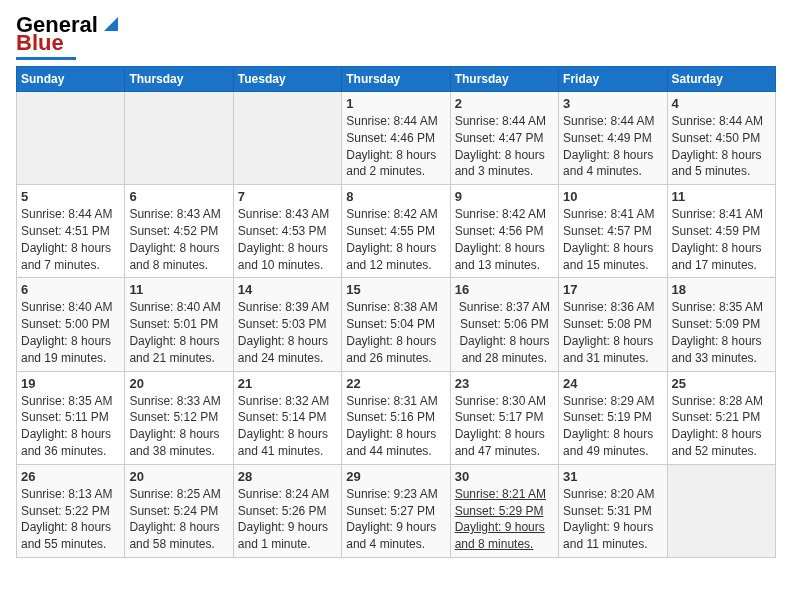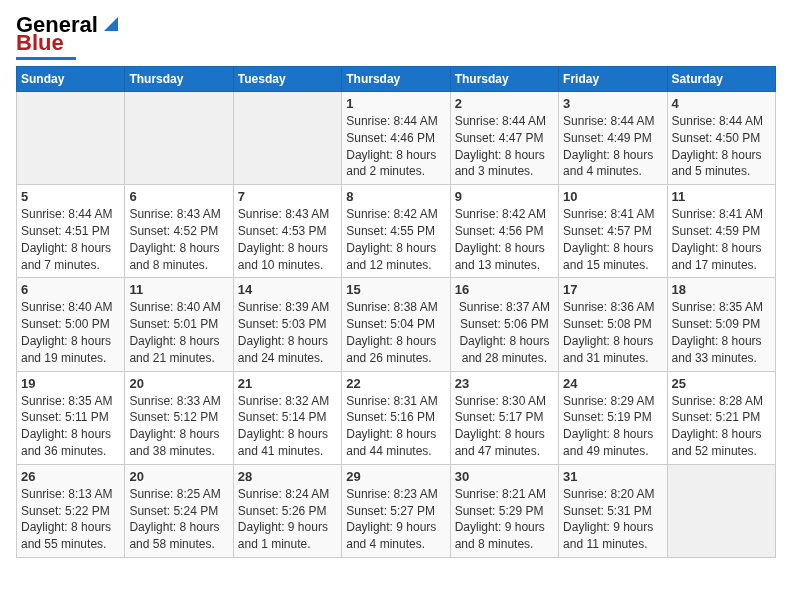--- a/index.html
+++ b/index.html
@@ -336,28 +336,28 @@
           </td>
           <td>
             <div class="day-num">28</div>
             <div class="day-info" style="white-space: pre-line;">Sunrise: 8:24 AM
 Sunset: 5:26 PM
 Daylight: 9 hours
 and 1 minute.</div>
           </td>
           <td>
             <div class="day-num">29</div>
-            <div class="day-info" style="white-space: pre-line;">Sunrise: 8:23 AM
+            <div class="day-info" style="white-space: pre-line;">Sunrise: 9:23 AM
 Sunset: 5:27 PM
 Daylight: 9 hours
 and 4 minutes.</div>
           </td>
           <td>
             <div class="day-num">30</div>
-            <div class="day-info" style="white-space: pre-line;">Sunrise: 8:21 AM
+            <div class="day-info" style="white-space: pre-line; text-decoration: underline;">Sunrise: 8:21 AM
 Sunset: 5:29 PM
 Daylight: 9 hours
 and 8 minutes.</div>
           </td>
           <td>
             <div class="day-num">31</div>
             <div class="day-info" style="white-space: pre-line;">Sunrise: 8:20 AM
 Sunset: 5:31 PM
 Daylight: 9 hours
 and 11 minutes.</div>

